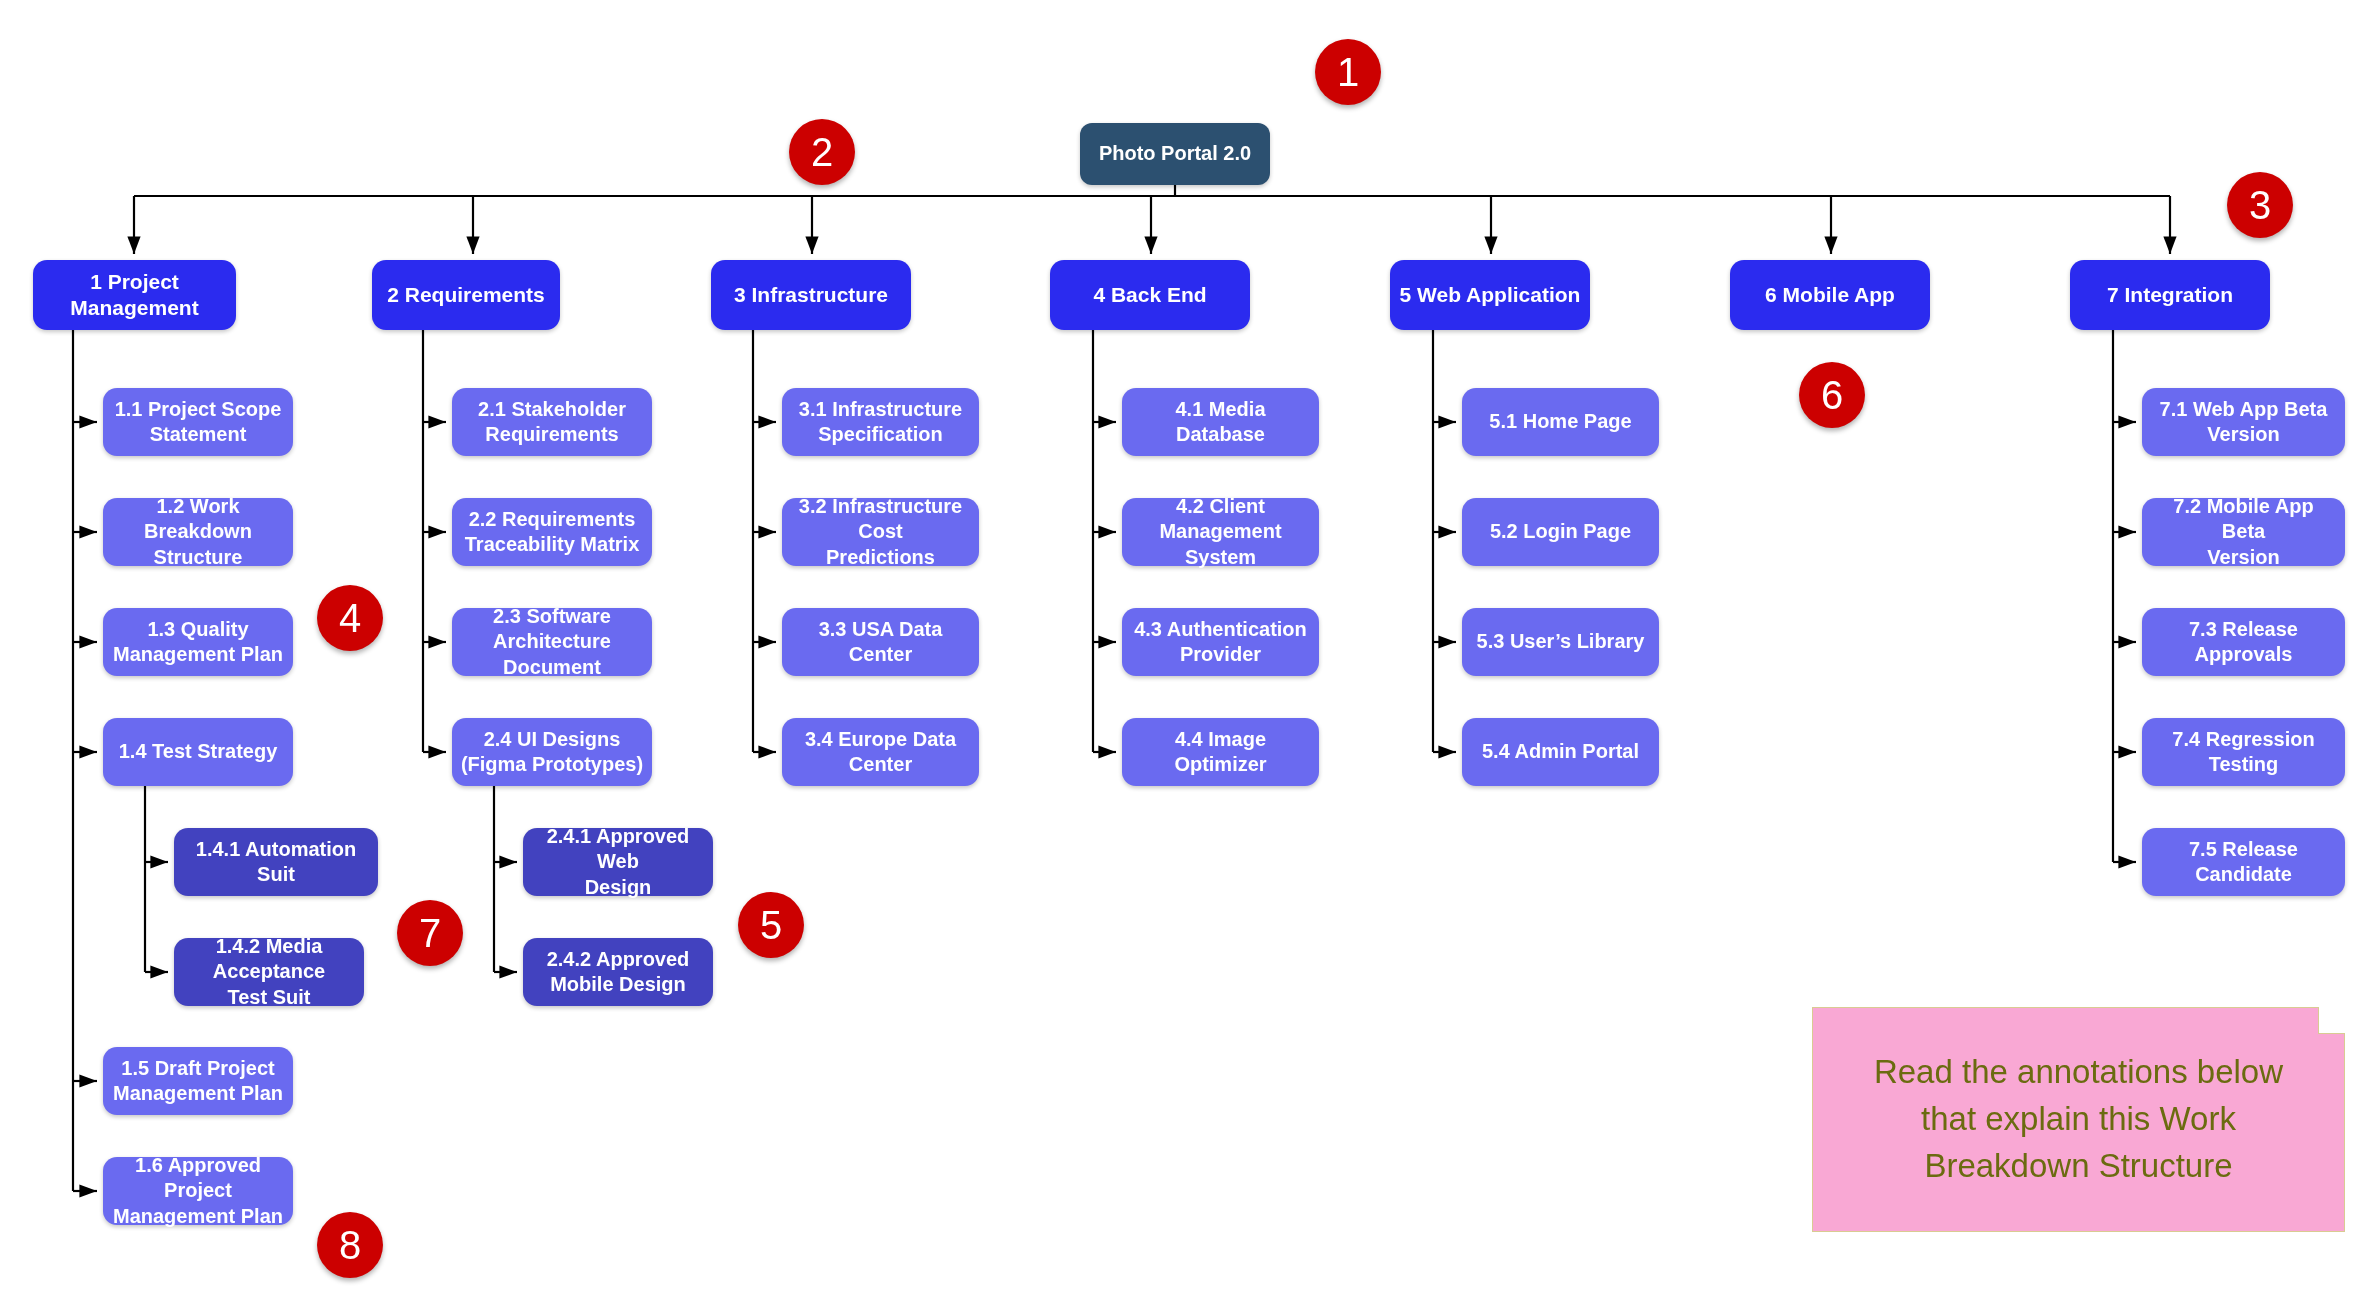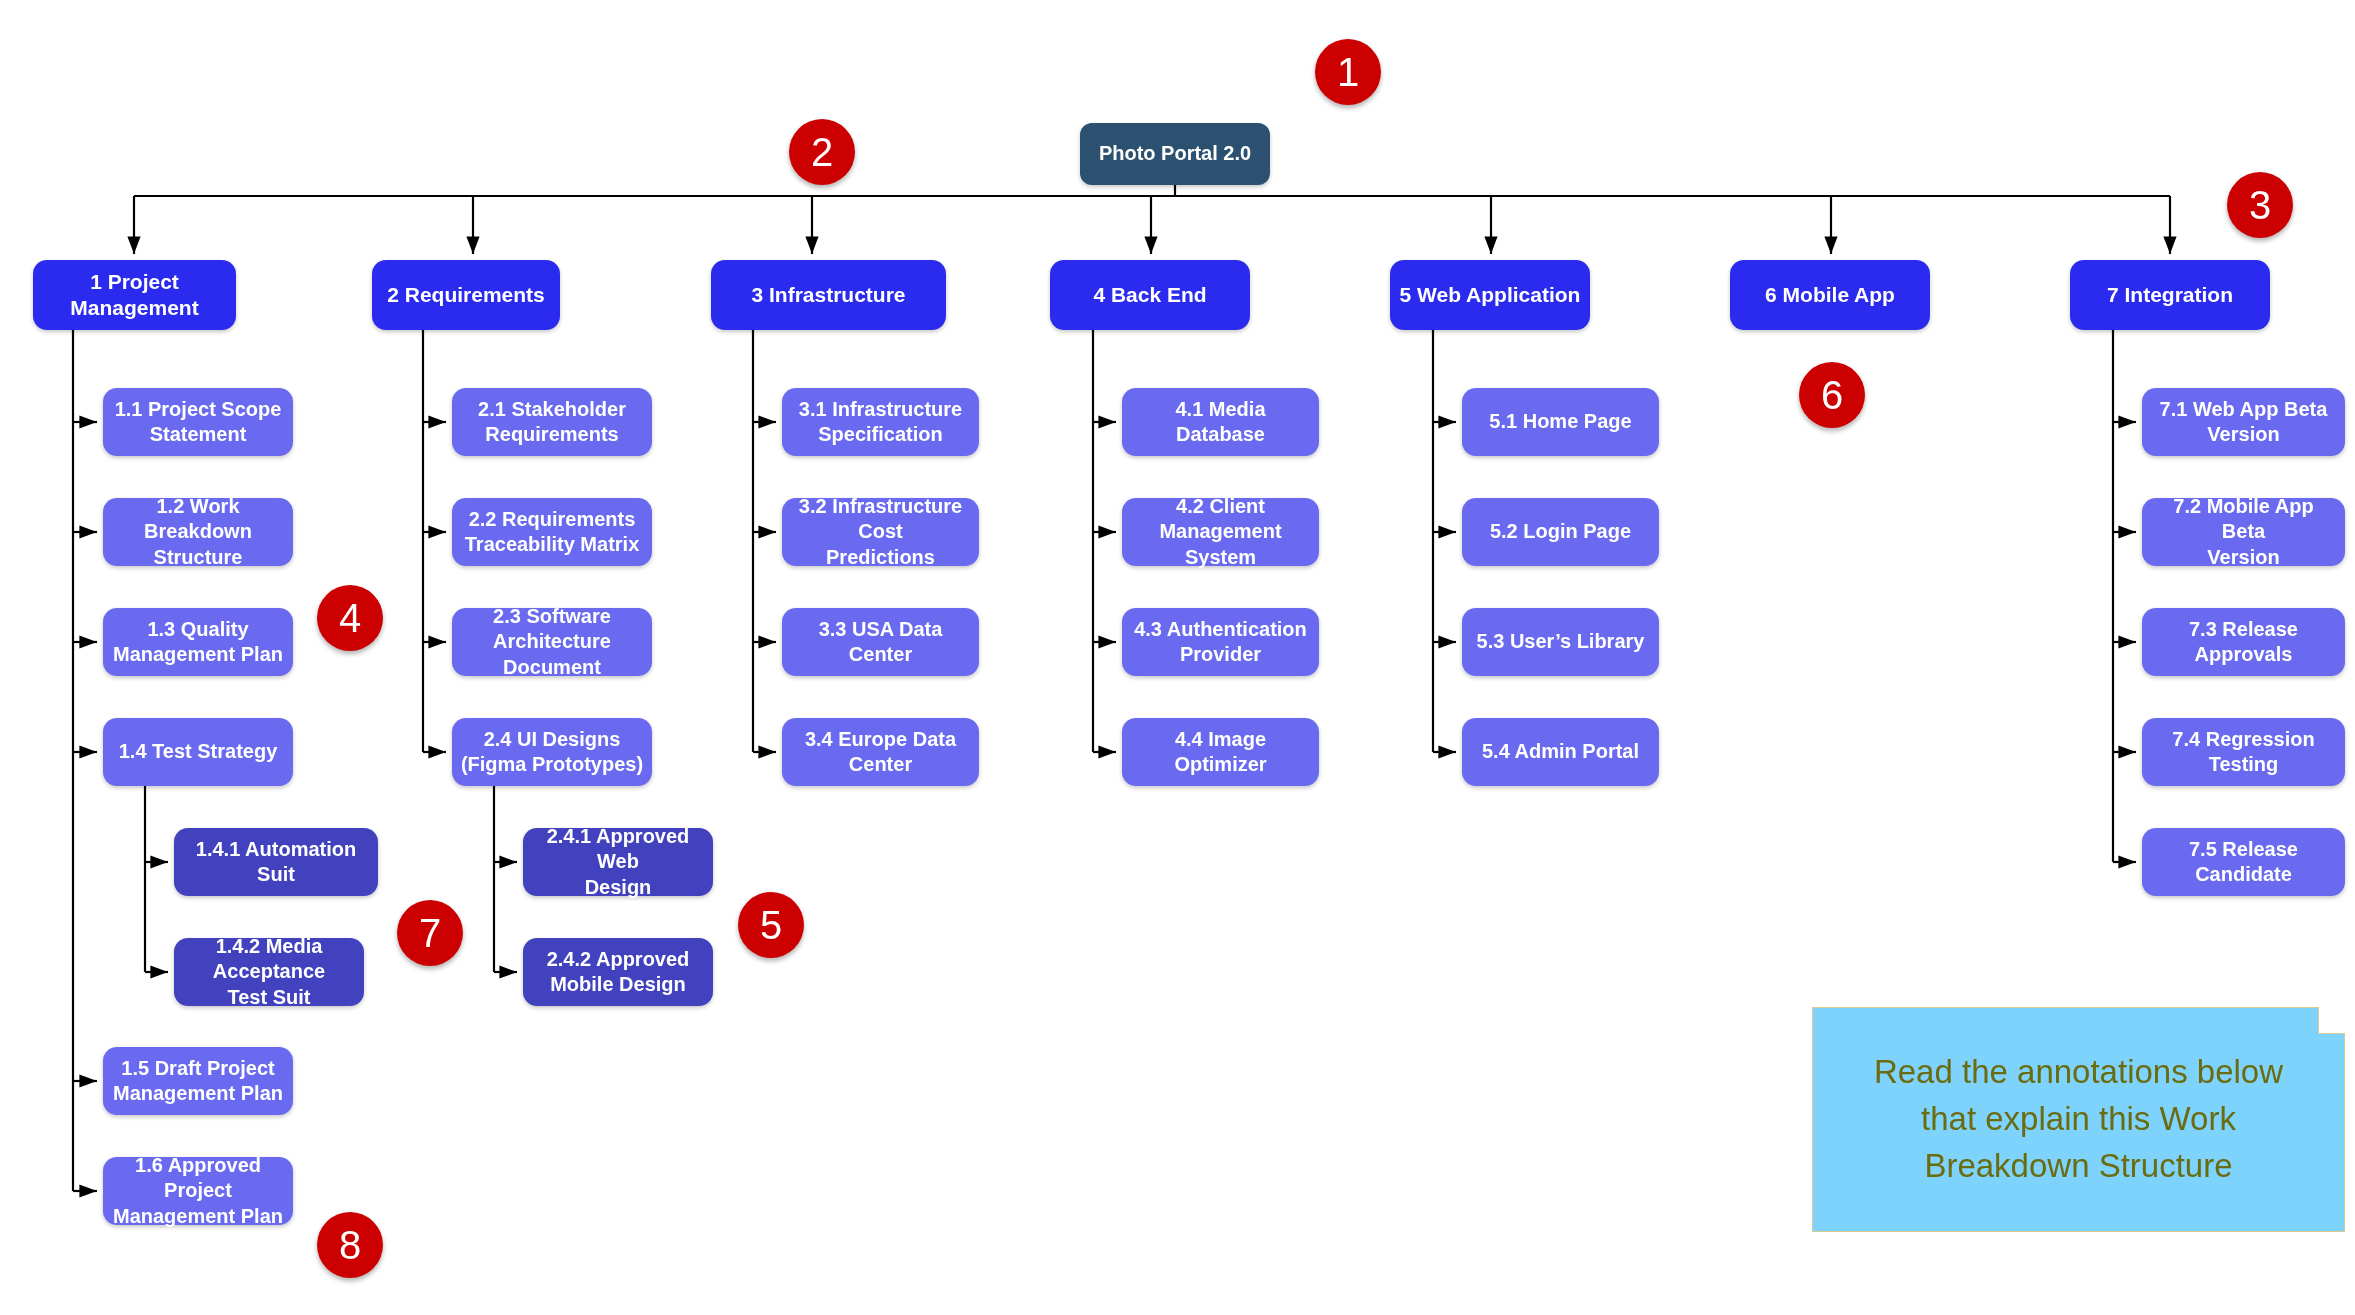--- a/index.html
+++ b/index.html
@@ -70,21 +70,21 @@
     font-size: 40px;
     font-weight: normal;
     box-shadow: 0 3px 5px rgba(0,0,0,0.3);
   }
   #sticky {
     position: absolute;
     left: 1812px;
     top: 1007px;
     width: 533px;
     height: 225px;
-    background: #7dd3fc;
+    background: #f9a8d4;
     border: 1px solid #d9cb92;
     box-sizing: border-box;
     display: flex;
     align-items: center;
     justify-content: center;
     text-align: center;
     color: #6b6b10;
     font-size: 33px;
     line-height: 1.42;
     padding: 10px 26px;
@@ -172,21 +172,21 @@
       <path d="M2113,642 L2136,642" marker-end="url(#arrow)"></path>
       <path d="M2113,752 L2136,752" marker-end="url(#arrow)"></path>
       <path d="M2113,862 L2136,862" marker-end="url(#arrow)"></path>
     </g>
   </svg>
 
   <div class="node lvl0" id="root-node" style="left: 1080px; top: 84px; width: 190px; height: 62px; margin-top: 39px;">Photo Portal 2.0</div>
 
   <div class="node lvl1" style="left: 33px; top: 260px; width: 203px; height: 70px;">1  Project Management</div>
   <div class="node lvl1" style="left: 372px; top: 260px; width: 188px; height: 70px;">2  Requirements</div>
-  <div class="node lvl1" style="left: 711px; top: 260px; width: 235px; height: 70px; text-align: right;">3  Infrastructure</div>
+  <div class="node lvl1" style="left: 711px; top: 260px; width: 200px; height: 70px; text-align: right;">3  Infrastructure</div>
   <div class="node lvl1" style="left: 1050px; top: 260px; width: 200px; height: 70px;">4  Back End</div>
   <div class="node lvl1" style="left: 1390px; top: 260px; width: 200px; height: 70px;">5  Web Application</div>
   <div class="node lvl1" style="left: 1730px; top: 260px; width: 200px; height: 70px;">6  Mobile App</div>
   <div class="node lvl1" style="left: 2070px; top: 260px; width: 200px; height: 70px;">7  Integration</div>
 
   <div class="node lvl2" style="left: 103px; top: 388px; width: 190px; height: 68px;">1.1  Project Scope
 Statement</div>
   <div class="node lvl2" style="left: 103px; top: 498px; width: 190px; height: 68px;">1.2  Work Breakdown
 Structure</div>
   <div class="node lvl2" style="left: 103px; top: 608px; width: 190px; height: 68px;">1.3  Quality

